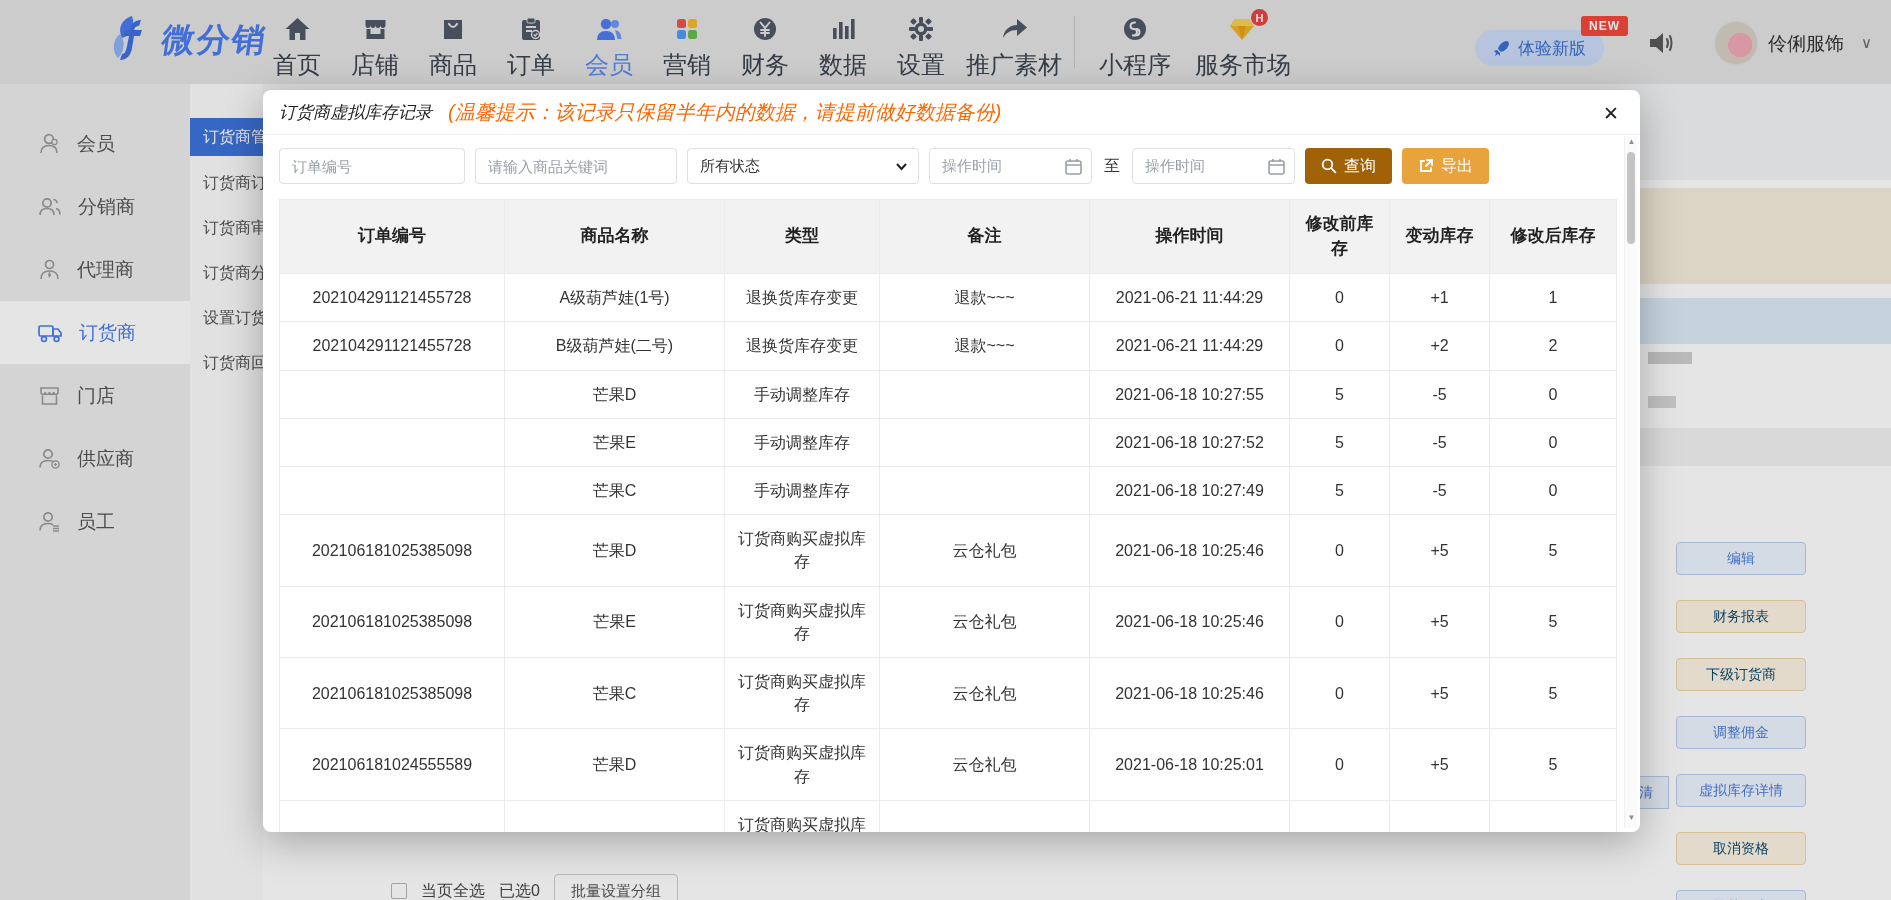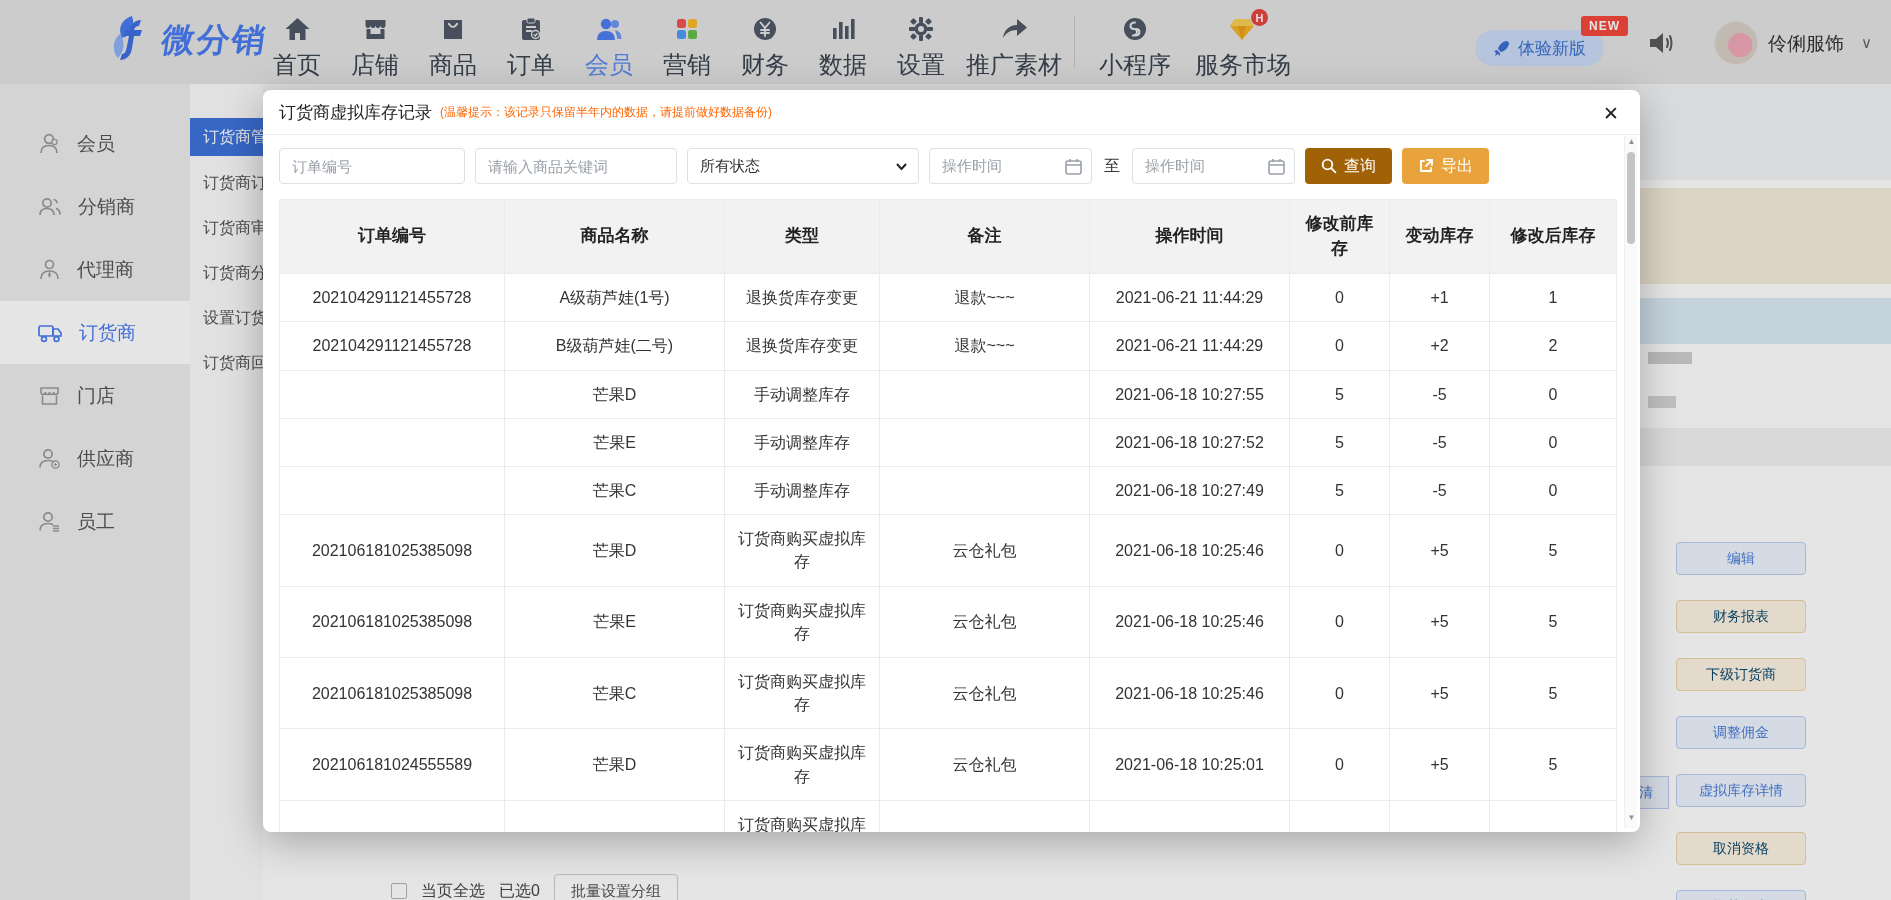--- a/index.html
+++ b/index.html
@@ -59,23 +59,23 @@
   .bg-footer-label { font-size:16px; color:#444; }
   .bg-batch-btn { height:34px; padding:0 16px; border:1px solid #cfcfcf; border-radius:4px; background:#fff; font-size:15px; color:#555; display:flex; align-items:center; }
 
   
   .overlay { position:absolute; left:0; top:0; width:1891px; height:900px; background:rgba(0,0,0,0.10); z-index:2; }
 
   
   .modal { position:absolute; left:263px; top:90px; width:1377px; height:742px; background:#fff; border-radius:8px;
            box-shadow:0 10px 40px rgba(0,0,0,.28); z-index:3; }
   .m-clip { position:absolute; inset:0; border-radius:8px; overflow:hidden; }
-  .m-head { height:45px; display:flex; align-items:center; padding:0 16px; border-bottom:1px solid #efefef; }
+  .m-head { height:45px; display:flex; align-items:center; padding:0 16px; border-bottom:1px solid #efefef;font-style:italic; }
   .m-title { font-size:17px; color:#222; }
-  .m-warning { font-size:12px; color:#f60; margin-left:8px; }
+  .m-warning { font-size:20px; color:#f60; margin-left:16px; }
   .m-close { position:absolute; right:16px; top:10px; width:26px; height:26px; font-size:19px; font-weight:bold; color:#222; display:flex; align-items:center; justify-content:center; cursor:pointer; z-index:5; }
   .m-filters { display:flex; align-items:center; gap:10px; padding:13px 16px 12px 16px; }
   .f-input { height:36px; border:1px solid #dcdfe6; border-radius:4px; font-size:15px; color:#333; padding:0 12px; outline:none; background:#fff; }
   .f-input::placeholder { color:#9aa0a8; }
   .f-select { position:relative; width:232px; height:36px; border:1px solid #dcdfe6; border-radius:4px; display:flex; align-items:center; padding:0 12px; font-size:15px; color:#333; cursor:pointer; background:#fff; }
   .f-select .sel-caret { position:absolute; right:10px; top:11px; }
   .f-date { position:relative; width:163px; height:36px; border:1px solid #dcdfe6; border-radius:4px; display:flex; align-items:center; padding:0 34px 0 12px; font-size:15px; color:#9aa0a8; background:#fff; cursor:pointer; }
   .f-date .cal { position:absolute; right:9px; top:9px; }
   .f-to { font-size:16px; color:#333; padding:0 2px; }
   .btn { height:36px; border:none; border-radius:4px; color:#fff; font-size:16px; display:flex; align-items:center; gap:7px; padding:0 16px; cursor:pointer; }

